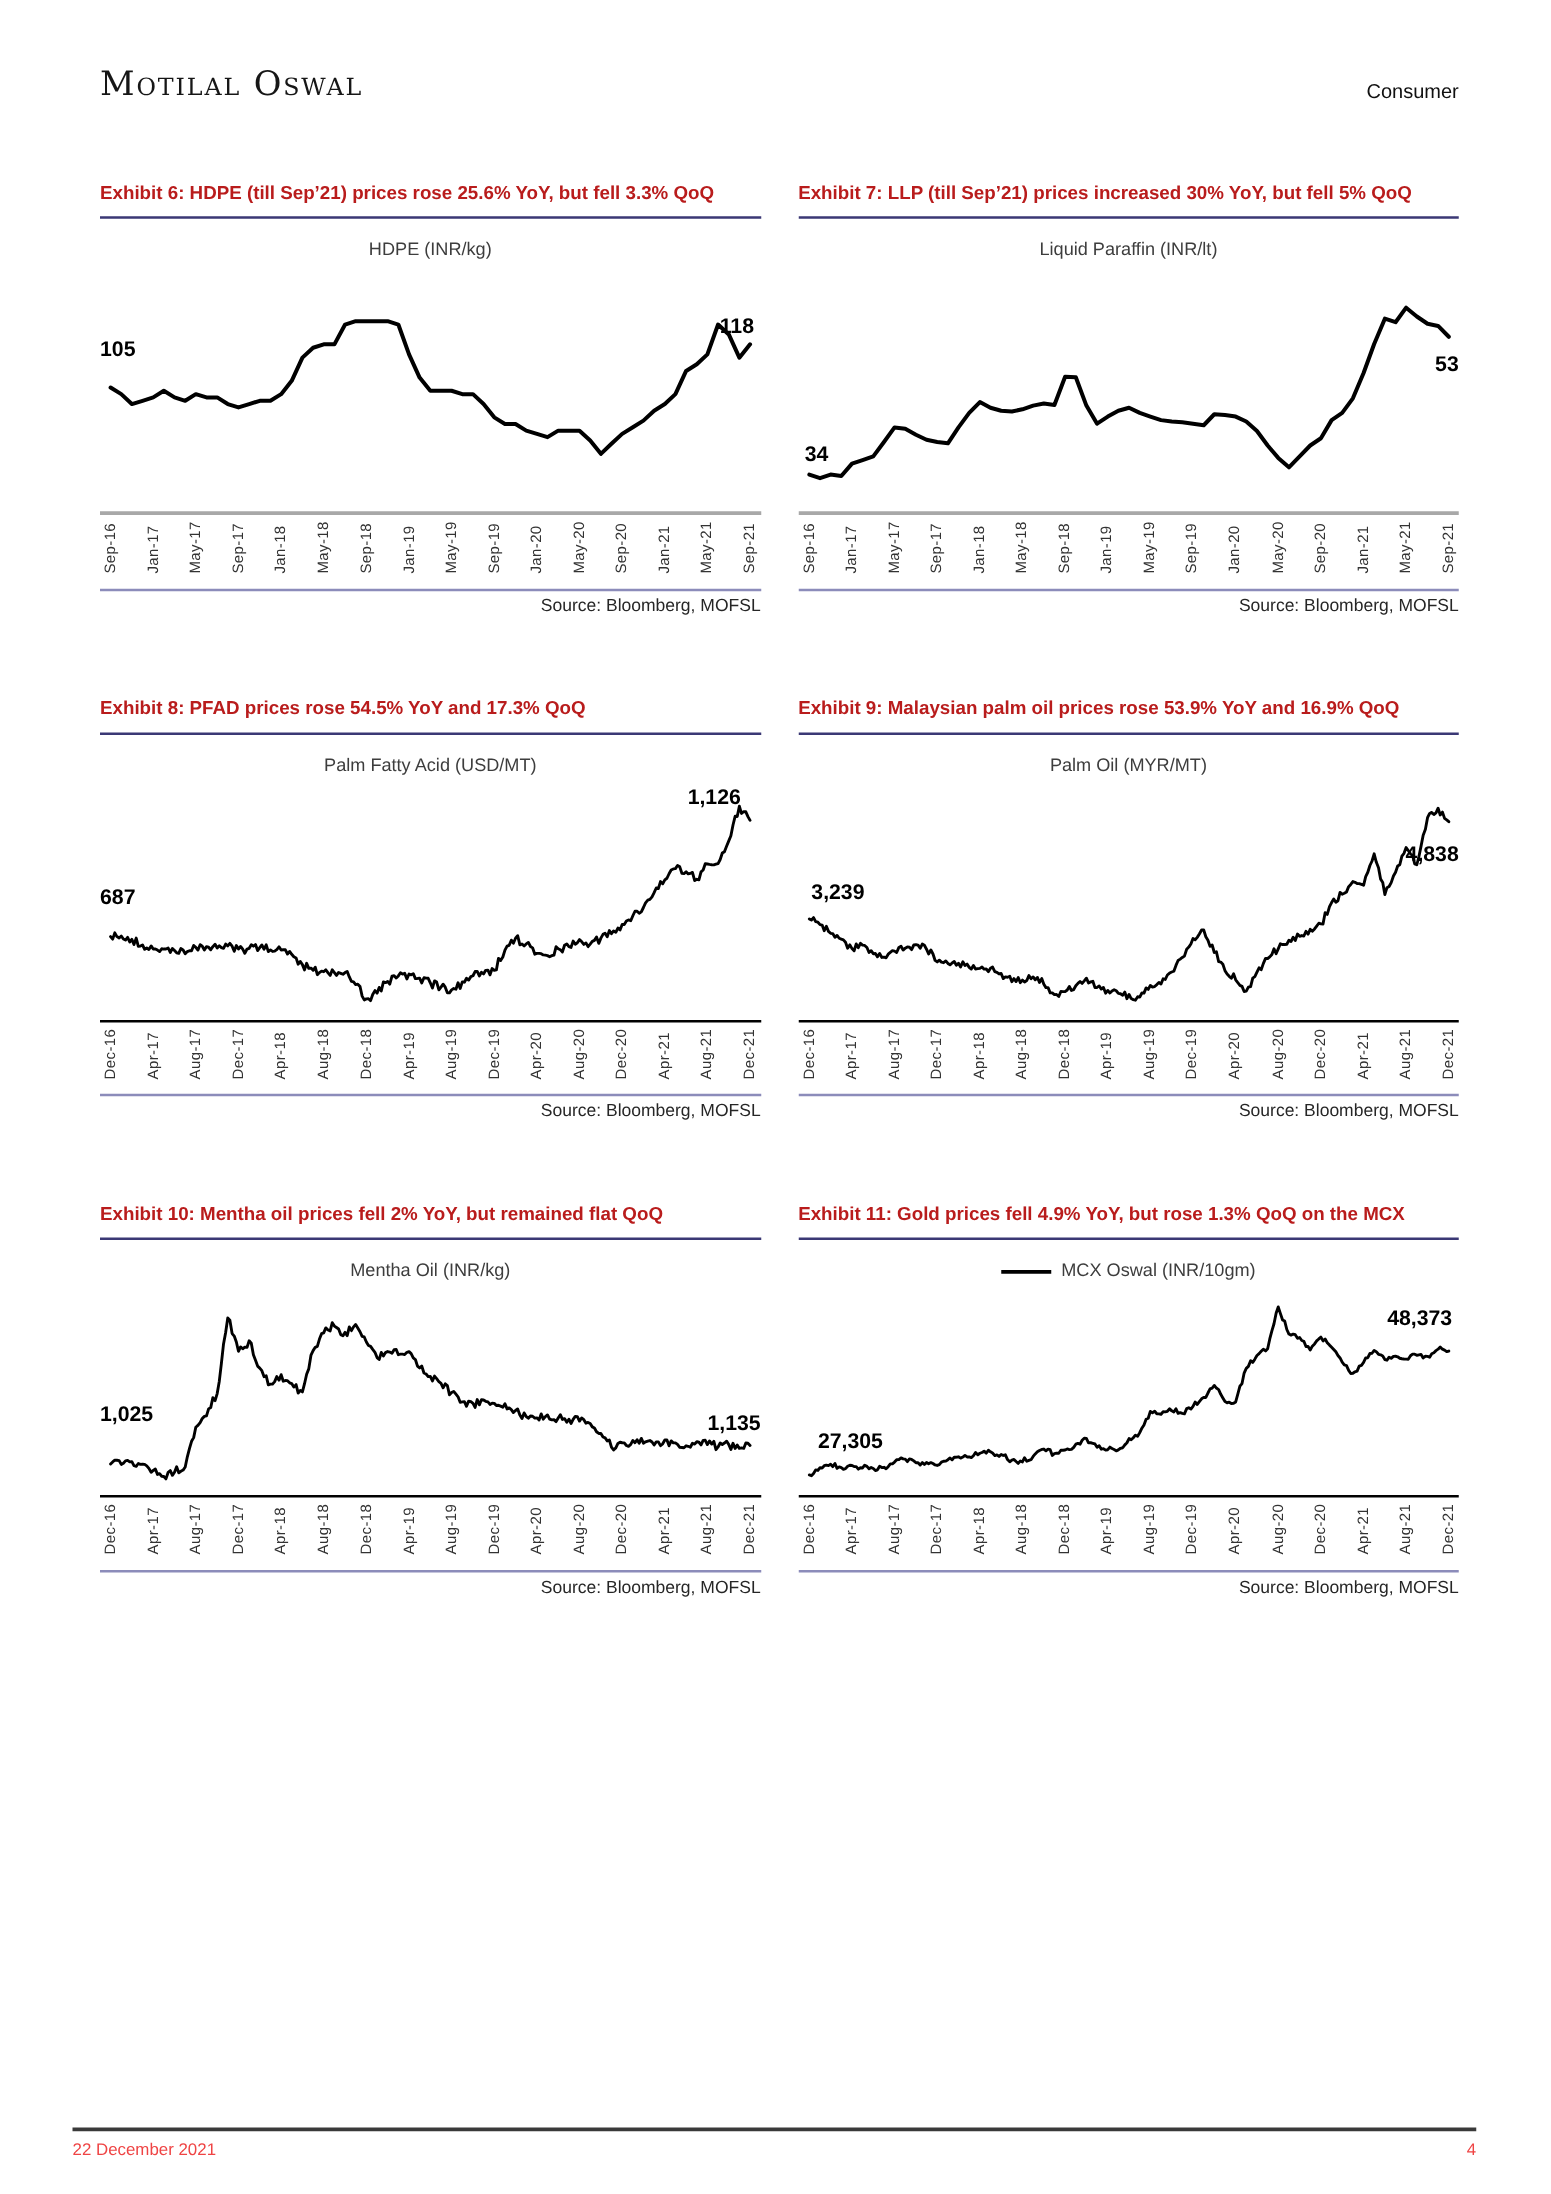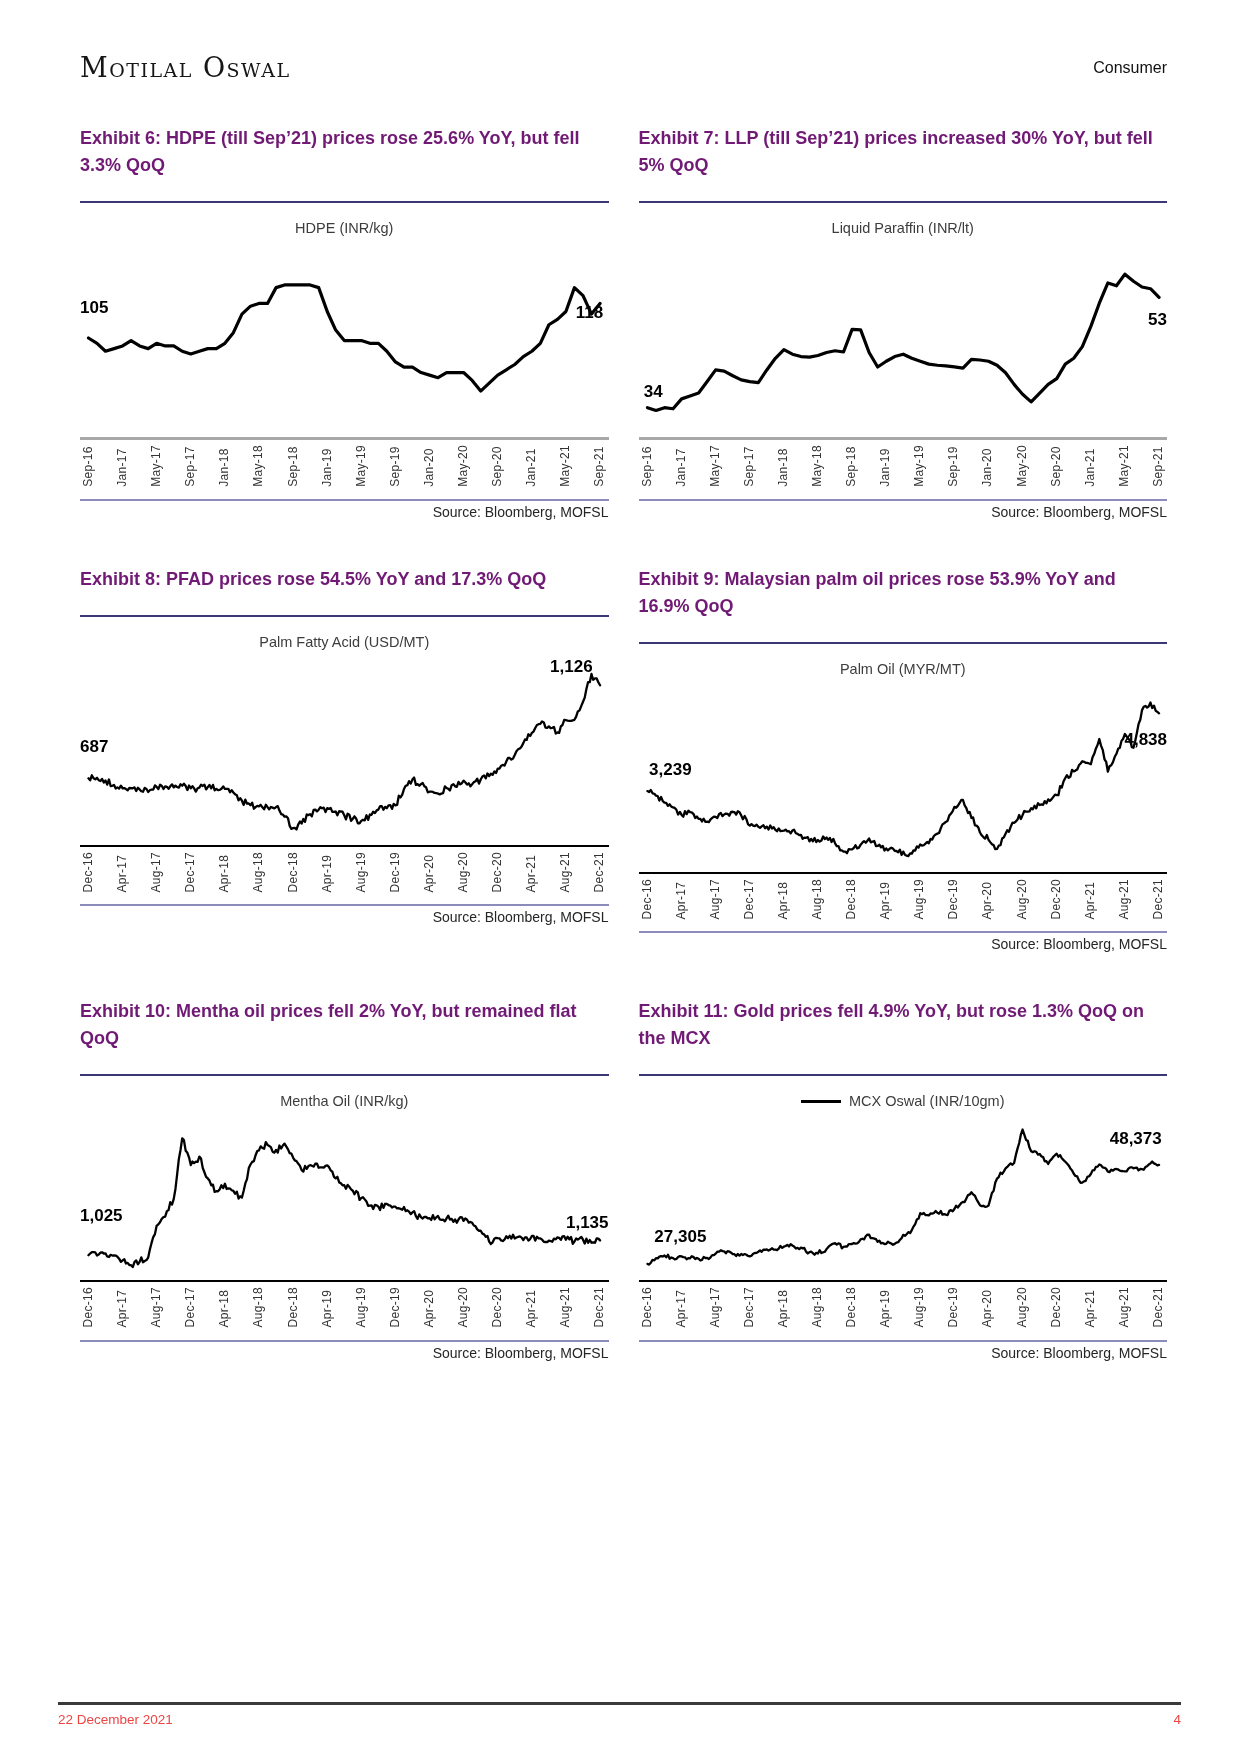--- a/index.html
+++ b/index.html
@@ -5,37 +5,37 @@
   * { margin:0; padding:0; box-sizing:border-box; }
   html,body { background:#ffffff; }
   body {
     width:1241px; height:1755px; position:relative; margin:0 auto;
     font-family:"Liberation Sans", sans-serif; color:#1a1a1a;
     overflow:hidden;
   }
   .page-inner { padding:52px 74px 0 80px; }
 
   
-  .hdr { display:flex; justify-content:space-between; align-items:center;gap:27px; }
+  .hdr { display:flex; justify-content:space-between; align-items:flex-end;gap:27px; }
   .logo {
     font-family:"DejaVu Serif", serif; font-variant:small-caps;
     font-size:27px; letter-spacing:1.5px; color:#161616; font-weight:400;
   }
   .sector { font-size:16px; color:#111; }
 
   
   .grid {
     margin-top:42px;
     display:grid; grid-template-columns:1fr 1fr; column-gap:30px; row-gap:46px;
   }
   .ex-title {
     display:flex; flex-direction:column; justify-content:flex-end;
-    min-height:50px; padding-bottom:22px;
+    min-height:50px; padding-bottom:7px;
     border-bottom:2px solid #3b3875;
-    font-size:18px; font-weight:bold; color:#701a75; line-height:1.5;
+    font-size:15px; font-weight:bold; color:#b91c1c; line-height:1.5;
   }
   .chart-head { margin-top:14px; text-align:left; font-size:14.5px; color:#3d3d3d; height:22px;
     display:flex; align-items:center; justify-content:center; }
   .legend-swatch { display:inline-block; width:40px; height:3px; background:#000; margin-right:8px; }
   .plot { position:relative; width:100%; }
   .r1 .plot { height:198px; }
   .r2 .plot { height:192px; }
   .r3 .plot { height:168px; }
   .plot svg { position:absolute; inset:0; width:100%; height:100%; }
   .lbl { position:absolute; font-size:17px; font-weight:bold; color:#000; white-space:nowrap; }
@@ -70,21 +70,21 @@
   <div class="grid">
 
     <section class="exhibit r1">
       <h3 class="ex-title">Exhibit 6: HDPE (till Sep’21) prices rose 25.6% YoY, but fell 3.3% QoQ</h3>
       <div class="chart-head">HDPE (INR/kg)</div>
       <div class="plot">
         <svg viewBox="0 0 500 160" preserveAspectRatio="none">
             <polyline points="8.0,80.0 16.1,84.3 24.1,90.7 32.2,88.6 40.3,86.4 48.3,82.1 56.4,86.4 64.5,88.6 72.5,84.3 80.6,86.4 88.7,86.4 96.7,90.7 104.8,92.9 112.9,90.7 120.9,88.6 129.0,88.6 137.1,84.3 145.1,75.7 153.2,60.7 161.3,54.3 169.3,52.1 177.4,52.1 185.5,39.3 193.5,37.1 201.6,37.1 209.7,37.1 217.7,37.1 225.8,39.3 233.9,58.6 241.9,73.6 250.0,82.1 258.1,82.1 266.1,82.1 274.2,84.3 282.3,84.3 290.3,90.7 298.4,99.3 306.5,103.6 314.5,103.6 322.6,107.9 330.7,110.0 338.7,112.1 346.8,107.9 354.9,107.9 362.9,107.9 371.0,114.3 379.1,122.9 387.1,116.4 395.2,110.0 403.3,105.7 411.3,101.4 419.4,95.0 427.5,90.7 435.5,84.3 443.6,69.3 451.7,65.0 459.7,58.6 467.8,39.3 475.9,45.7 483.9,60.7 492.0,52.1" fill="none" stroke="#000000" stroke-width="3.2" stroke-linejoin="round" stroke-linecap="round" vector-effect="non-scaling-stroke"></polyline>
           </svg>
         <span class="lbl lbl-start" style="left: 0%; top: 30%; text-align: right;">105</span>
-        <span class="lbl lbl-end" style="right: 1%; top: 20%; margin-top: 24px;">118</span>
+        <span class="lbl lbl-end" style="right: 1%; top: 20%;">118</span>
       </div>
       <div class="ticks">
           <span class="tick">Sep-16</span>
           <span class="tick">Jan-17</span>
           <span class="tick">May-17</span>
           <span class="tick">Sep-17</span>
           <span class="tick">Jan-18</span>
           <span class="tick">May-18</span>
           <span class="tick">Sep-18</span>
           <span class="tick">Jan-19</span>

